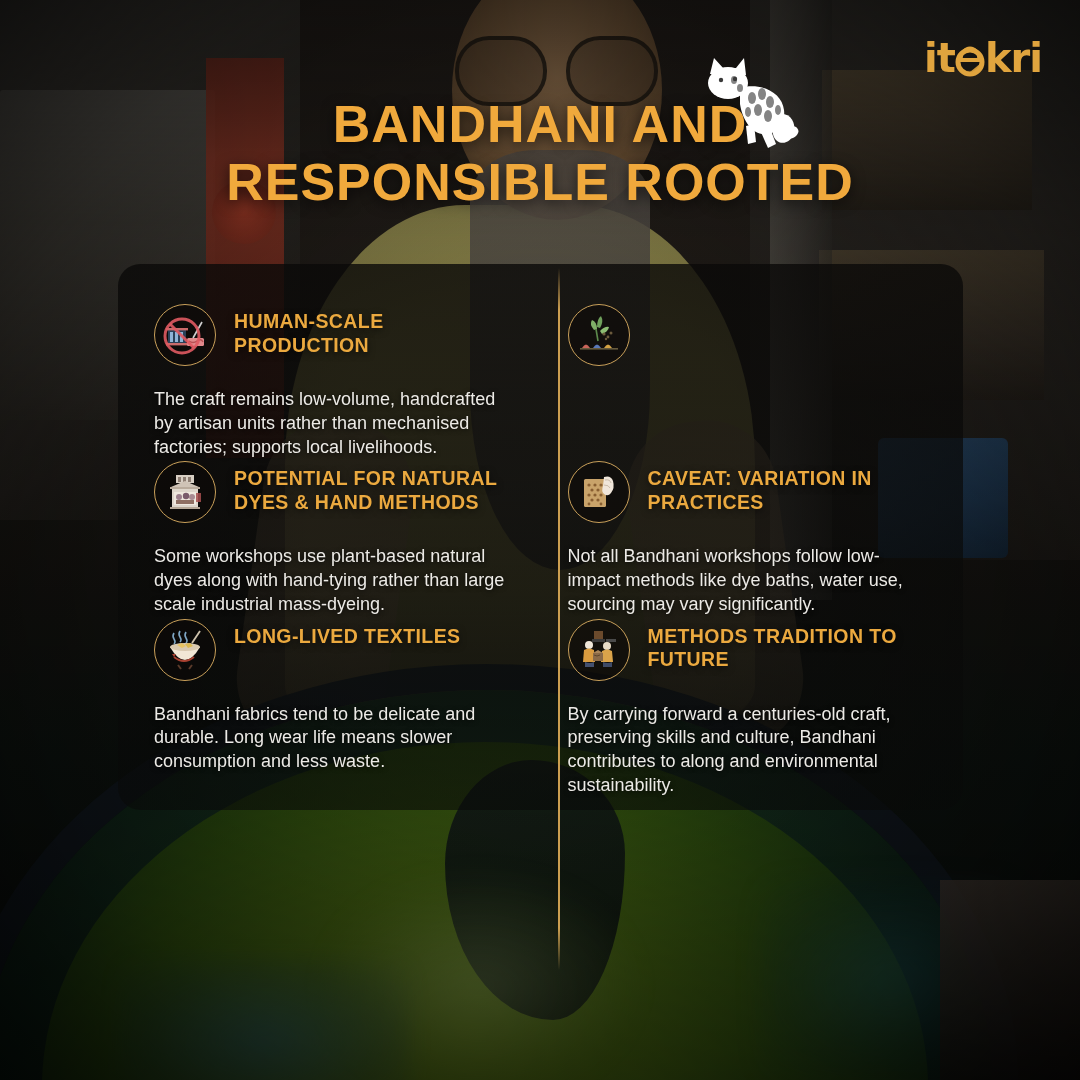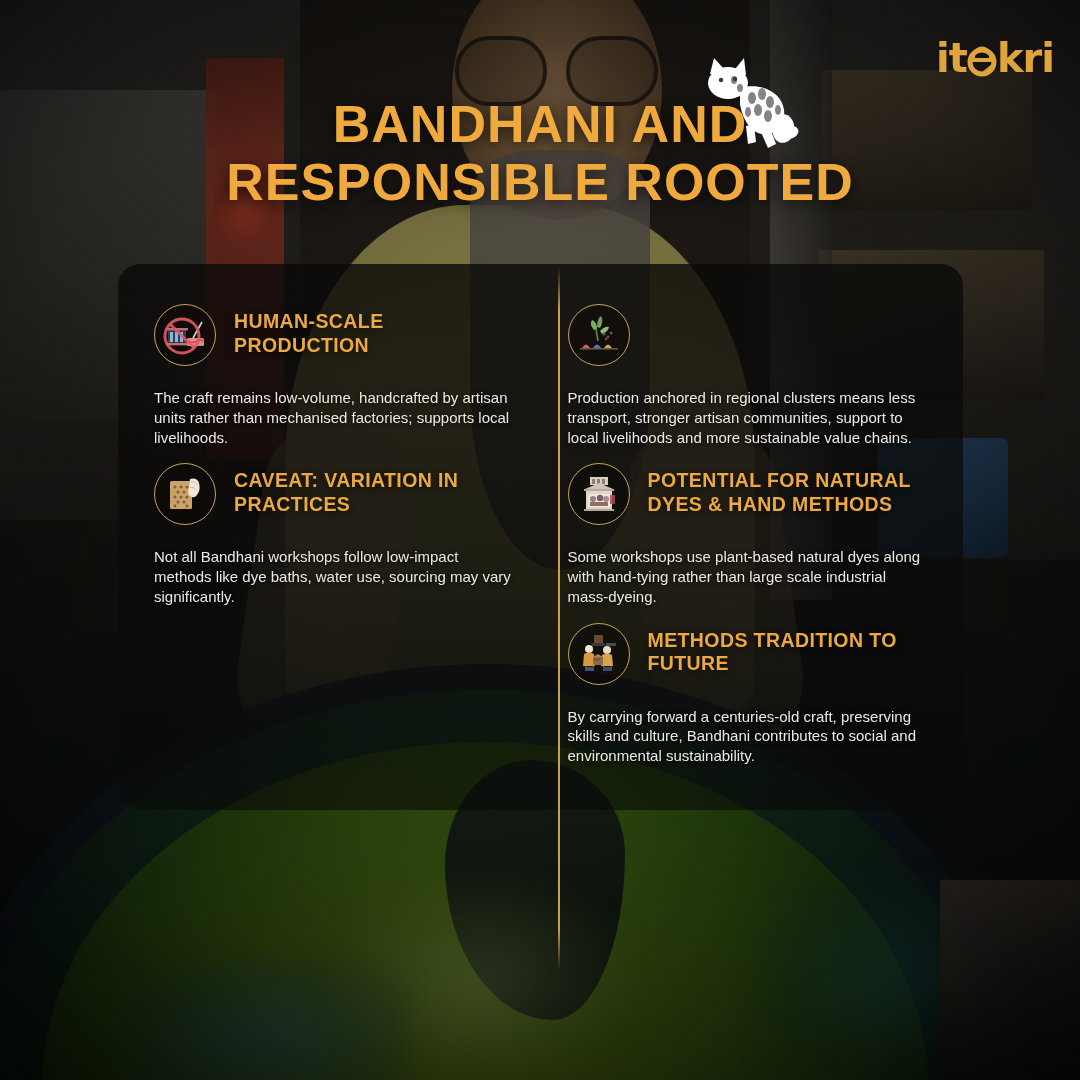--- a/index.html
+++ b/index.html
@@ -145,21 +145,21 @@
   }
   .bg-vignette {
     position:absolute; inset:0;
     background:
       radial-gradient(ellipse at 50% 48%, rgba(0,0,0,0) 30%, rgba(0,0,0,.35) 72%, rgba(0,0,0,.72) 100%),
       linear-gradient(180deg, rgba(0,0,0,.42) 0%, rgba(0,0,0,.18) 22%, rgba(0,0,0,.10) 55%, rgba(0,0,0,.38) 100%);
   }
 
   
   #brand-logo {
-    position:absolute; right:26px; top:38px;
+    position:absolute; right:38px; top:38px;
     display:flex; align-items:center;
     letter-spacing:-1px;
   }
   .logo-text {
     font-size:40px; font-weight:700; color:#e0a43e;
     font-family:"DejaVu Sans", sans-serif;
     line-height:1;
   }
   .logo-basket { position:relative; display:inline-block; width:30px; height:40px; }
   .logo-basket svg { position:absolute; left:0; top:0; }
@@ -221,21 +221,21 @@
     font-size:19.5px;
     font-weight:800;
     line-height:1.22;
     letter-spacing:.4px;
     padding-top:8px;
     text-shadow:0 2px 7px rgba(0,0,0,.6);
   }
   .card-body {
     margin-top:22px;
     color:#eceae6;
-    font-size:15px;
+    font-size:18px;
     line-height:1.32;
     font-weight:400;
     text-shadow:0 1px 5px rgba(0,0,0,.75);
     max-width:400px;
   }
   .col-right .card-body { max-width:410px; }
 </style>
 </head>
 <body>
 
@@ -350,21 +350,45 @@
           <circle cx="32" cy="25" r="1.4" fill="#6b5a3c"></circle>
           <circle cx="30" cy="27" r="1.2" fill="#6b5a3c"></circle>
           <circle cx="35" cy="21" r="1.5" fill="#6b5a3c"></circle>
           <path d="M6 36 q4 -7 8 0 Z" fill="#c9655a"></path>
           <path d="M17 36 q4 -7 8 0 Z" fill="#5a78b8"></path>
           <path d="M28 36 q4 -7 8 0 Z" fill="#d3a344"></path>
           <rect x="4" y="36" width="38" height="1.6" fill="#8a7a52" opacity=".7"></rect>
         </svg>
       </div>
     </div>
-    <div class="card-body">Production anchored in regional clusters means less transport, stronger artisan communities, support to local livelihoods and more sustainable value chains.</div>
+  </div>
+
+  <div class="card col-left">
+    <div class="card-head">
+      <div class="icon-circle">
+        <svg width="46" height="46" viewBox="0 0 46 46">
+          <rect x="14" y="6" width="18" height="8" fill="#d8cfc4"></rect>
+          <rect x="16" y="8" width="3" height="5" fill="#8c7d72"></rect>
+          <rect x="21" y="8" width="3" height="5" fill="#8c7d72"></rect>
+          <rect x="26" y="8" width="3" height="5" fill="#8c7d72"></rect>
+          <path d="M9 18 L23 12 L37 18 Z" fill="#cfc3b6"></path>
+          <rect x="8" y="18" width="30" height="2" fill="#b9ab9c"></rect>
+          <rect x="10" y="20" width="26" height="18" fill="#ded6cb"></rect>
+          <rect x="12" y="23" width="22" height="13" fill="#efe8de"></rect>
+          <circle cx="17" cy="28" r="3" fill="#9c7f8c"></circle>
+          <circle cx="24" cy="27" r="3.2" fill="#7a5b6b"></circle>
+          <circle cx="30" cy="28" r="3" fill="#a98b92"></circle>
+          <rect x="14" y="31" width="18" height="4" fill="#8f6f62"></rect>
+          <rect x="34" y="24" width="5" height="9" fill="#a84f4f" opacity=".85"></rect>
+          <rect x="8" y="38" width="30" height="2" fill="#b5a796"></rect>
+        </svg>
+      </div>
+      <div class="card-title">POTENTIAL FOR NATURAL DYES &amp; HAND METHODS</div>
+    </div>
+    <div class="card-body">Some workshops use plant-based natural dyes along with hand-tying rather than large scale industrial mass-dyeing.</div>
   </div>
 
   <div class="card col-right">
     <div class="card-head">
       <div class="icon-circle">
         <svg width="46" height="46" viewBox="0 0 46 46">
           <rect x="8" y="10" width="22" height="28" rx="1.5" fill="#c9a36a"></rect>
           <g fill="#7d5228" opacity=".85">
             <circle cx="13" cy="16" r="1.6"></circle>
               <circle cx="19" cy="16" r="1.6"></circle>
@@ -386,42 +410,36 @@
       </div>
       <div class="card-title">CAVEAT: VARIATION IN PRACTICES</div>
     </div>
     <div class="card-body">Not all Bandhani workshops follow low-impact methods like dye baths, water use, sourcing may vary significantly.</div>
   </div>
 
   <div class="card col-left">
     <div class="card-head">
       <div class="icon-circle">
         <svg width="46" height="46" viewBox="0 0 46 46">
-          <rect x="14" y="6" width="18" height="8" fill="#d8cfc4"></rect>
-          <rect x="16" y="8" width="3" height="5" fill="#8c7d72"></rect>
-          <rect x="21" y="8" width="3" height="5" fill="#8c7d72"></rect>
-          <rect x="26" y="8" width="3" height="5" fill="#8c7d72"></rect>
-          <path d="M9 18 L23 12 L37 18 Z" fill="#cfc3b6"></path>
-          <rect x="8" y="18" width="30" height="2" fill="#b9ab9c"></rect>
-          <rect x="10" y="20" width="26" height="18" fill="#ded6cb"></rect>
-          <rect x="12" y="23" width="22" height="13" fill="#efe8de"></rect>
-          <circle cx="17" cy="28" r="3" fill="#9c7f8c"></circle>
-          <circle cx="24" cy="27" r="3.2" fill="#7a5b6b"></circle>
-          <circle cx="30" cy="28" r="3" fill="#a98b92"></circle>
-          <rect x="14" y="31" width="18" height="4" fill="#8f6f62"></rect>
-          <rect x="34" y="24" width="5" height="9" fill="#a84f4f" opacity=".85"></rect>
-          <rect x="8" y="38" width="30" height="2" fill="#b5a796"></rect>
-        </svg>
-      </div>
-      <div class="card-title">POTENTIAL FOR NATURAL DYES &amp; HAND METHODS</div>
-    </div>
-    <div class="card-body">Some workshops use plant-based natural dyes along with hand-tying rather than large scale industrial mass-dyeing.</div>
-  </div>
-
-  <div class="card col-left">
+          <path d="M12 6 q-2 3 0 6 q2 3 0 5" stroke="#7fa6c4" stroke-width="1.6" fill="none"></path>
+          <path d="M18 4 q-2 3 0 6 q2 3 0 5" stroke="#7fa6c4" stroke-width="1.6" fill="none"></path>
+          <path d="M24 5 q-2 3 0 6 q2 3 0 5" stroke="#7fa6c4" stroke-width="1.6" fill="none"></path>
+          <path d="M8 20 q15 26 30 0 Z" fill="#f2e7d6"></path>
+          <ellipse cx="23" cy="20" rx="15" ry="4" fill="#d9c9b0"></ellipse>
+          <path d="M15 18 l5 -2 l4 3 l-4 2 Z" fill="#e8c463"></path>
+          <path d="M23 17 l5 -1 l3 3 l-5 2 Z" fill="#dcb94f"></path>
+          <path d="M30 16 L38 4" stroke="#cfc3ad" stroke-width="1.8"></path>
+          <path d="M12 30 q10 8 20 0" stroke="#a84030" stroke-width="2" fill="none"></path>
+          <path d="M12 30 l-2 -3 l4 0 Z" fill="#a84030"></path>
+          <path d="M16 38 l3 4 M30 38 l-3 4" stroke="#5a3a2a" stroke-width="2"></path>
+        </svg>
+      </div>
+      <div class="card-title">LONG-LIVED TEXTILES</div>
+    </div>
+    <div class="card-body">Bandhani fabrics tend to be delicate and durable. Long wear life means slower consumption and less waste.</div>
   </div>
 
   <div class="card col-right">
     <div class="card-head">
       <div class="icon-circle">
         <svg width="46" height="46" viewBox="0 0 46 46">
           <rect x="18" y="4" width="9" height="8" fill="#6b4a2c"></rect>
           <rect x="16" y="12" width="13" height="3" fill="#3a3a3a"></rect>
           <rect x="30" y="12" width="10" height="3" fill="#4a4a4a"></rect>
           <circle cx="13" cy="18" r="4" fill="#efe6d8"></circle>
@@ -430,16 +448,16 @@
           <circle cx="31" cy="19" r="4" fill="#e8dcc8"></circle>
           <path d="M26 24 q5 -3 10 0 l1 11 l-12 0 Z" fill="#dba44a"></path>
           <path d="M27 35 q5 2 9 0 l0 5 l-9 0 Z" fill="#3e4a66"></path>
           <rect x="17" y="26" width="10" height="8" fill="#8a6a48"></rect>
           <path d="M17 26 l5 -3 l5 3 Z" fill="#a98459"></path>
           <path d="M18 28 q3 2 6 0" stroke="#5d452c" stroke-width="1" fill="none"></path>
         </svg>
       </div>
       <div class="card-title">METHODS TRADITION TO FUTURE</div>
     </div>
-    <div class="card-body">By carrying forward a centuries-old craft, preserving skills and culture, Bandhani contributes to social and environmental sustainability.</div>
+    <div class="card-body">By carrying forward a centuries-old craft, preserving skills and culture, Bandhani contributes to along and environmental sustainability.</div>
   </div>
 
 </div>
 
 </body></html>

